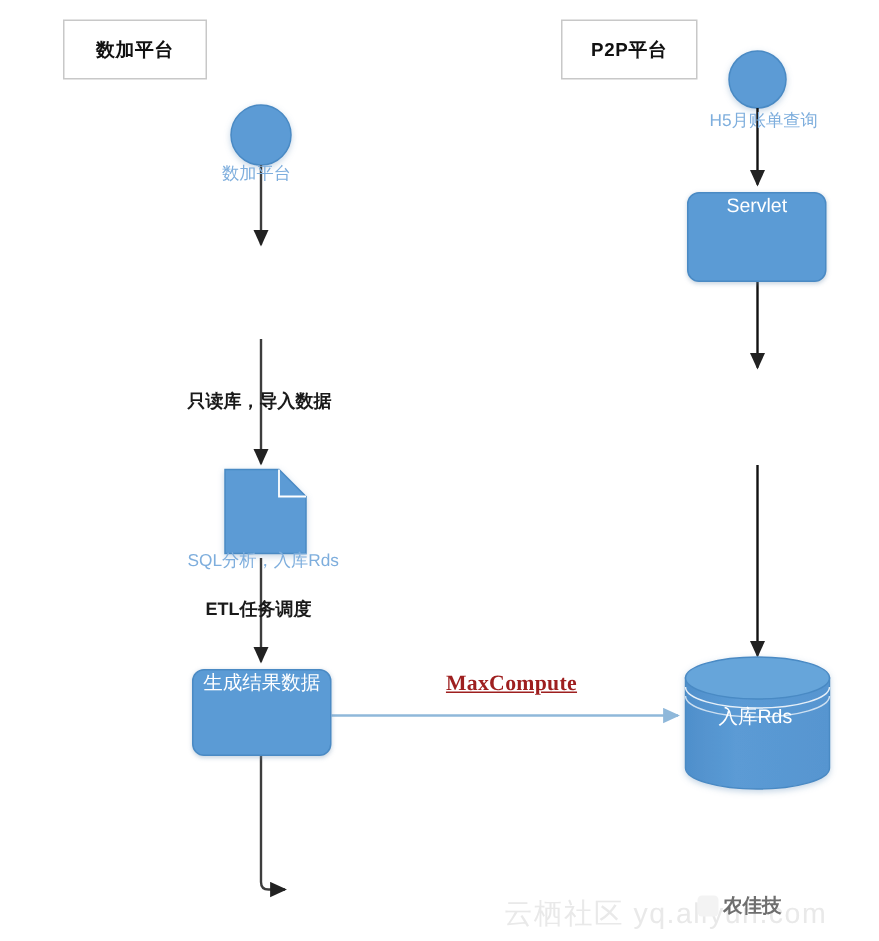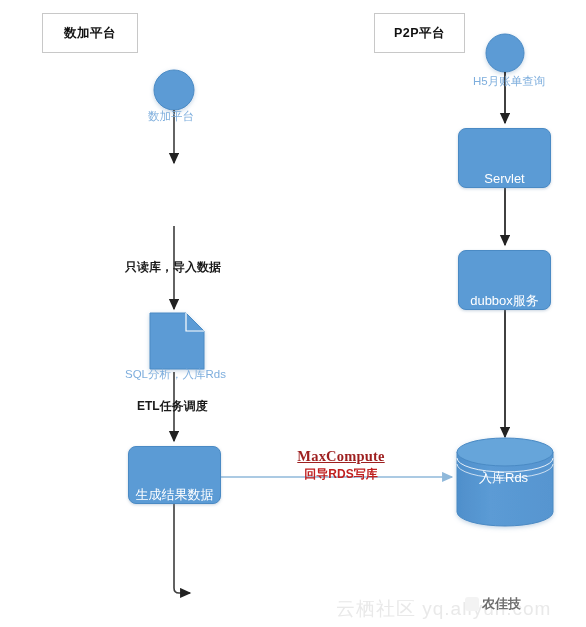--- a/index.html
+++ b/index.html
@@ -44,21 +44,21 @@
   #header-box-right { left: 374px; top: 13px; width: 91px; height: 40px; }
 
   
   .proc-box {
     position: absolute;
     box-sizing: border-box;
     background: #5b9bd5;
     border: 1px solid #4a8ac4;
     border-radius: 8px;
     display: flex;
-    align-items: flex-end;
+    align-items: flex-start;
     justify-content: center;
     color: #ffffff;
     font-size: 13px;
     box-shadow: 0 1px 3px rgba(120,150,180,0.40);
     text-align: center;
     line-height: 1.2;
   }
   #box-design   { left: 132px; top: 168px; width: 85px;  height: 58px; }
   #box-result   { left: 128px; top: 446px; width: 93px;  height: 58px; }
   #box-monitor  { left: 196px; top: 569px; width: 88px;  height: 48px; }
@@ -219,39 +219,35 @@
 
   <div id="box-result" class="proc-box">
     <span>生成结果数据</span>
   </div>
 
 
   <div id="box-servlet" class="proc-box">
     <span>Servlet</span>
   </div>
 
-  <div id="box-dubbox" class="proc-box">
-    <span>dubbox服务</span>
-  </div>
 
   <div id="txt-rds" class="shape-text">入库Rds</div>
 
   <div id="lbl-shuj-platform" class="lbl lbl-node">数加平台</div>
 
   <div id="lbl-h5-query" class="lbl lbl-node">H5月账单查询</div>
 
   <div id="lbl-readonly" class="lbl lbl-dark">只读库，导入数据</div>
 
   <div id="lbl-sql-extract" class="lbl lbl-node">SQL分析，入库Rds</div>
 
   <div id="lbl-etl" class="lbl lbl-dark">ETL任务调度</div>
 
   <div id="lbl-maxcompute-group">
     <span id="lbl-maxcompute">MaxCompute</span>
-    <span id="lbl-rds-write">回导RDS写库</span>
   </div>
 
   <div id="watermark">云栖社区 yq.aliyun.com</div>
   <div id="watermark-overlay">
     <span class="wm-badge"></span>
     <span class="wm-text">农佳技</span>
   </div>
 
 </div>
 

